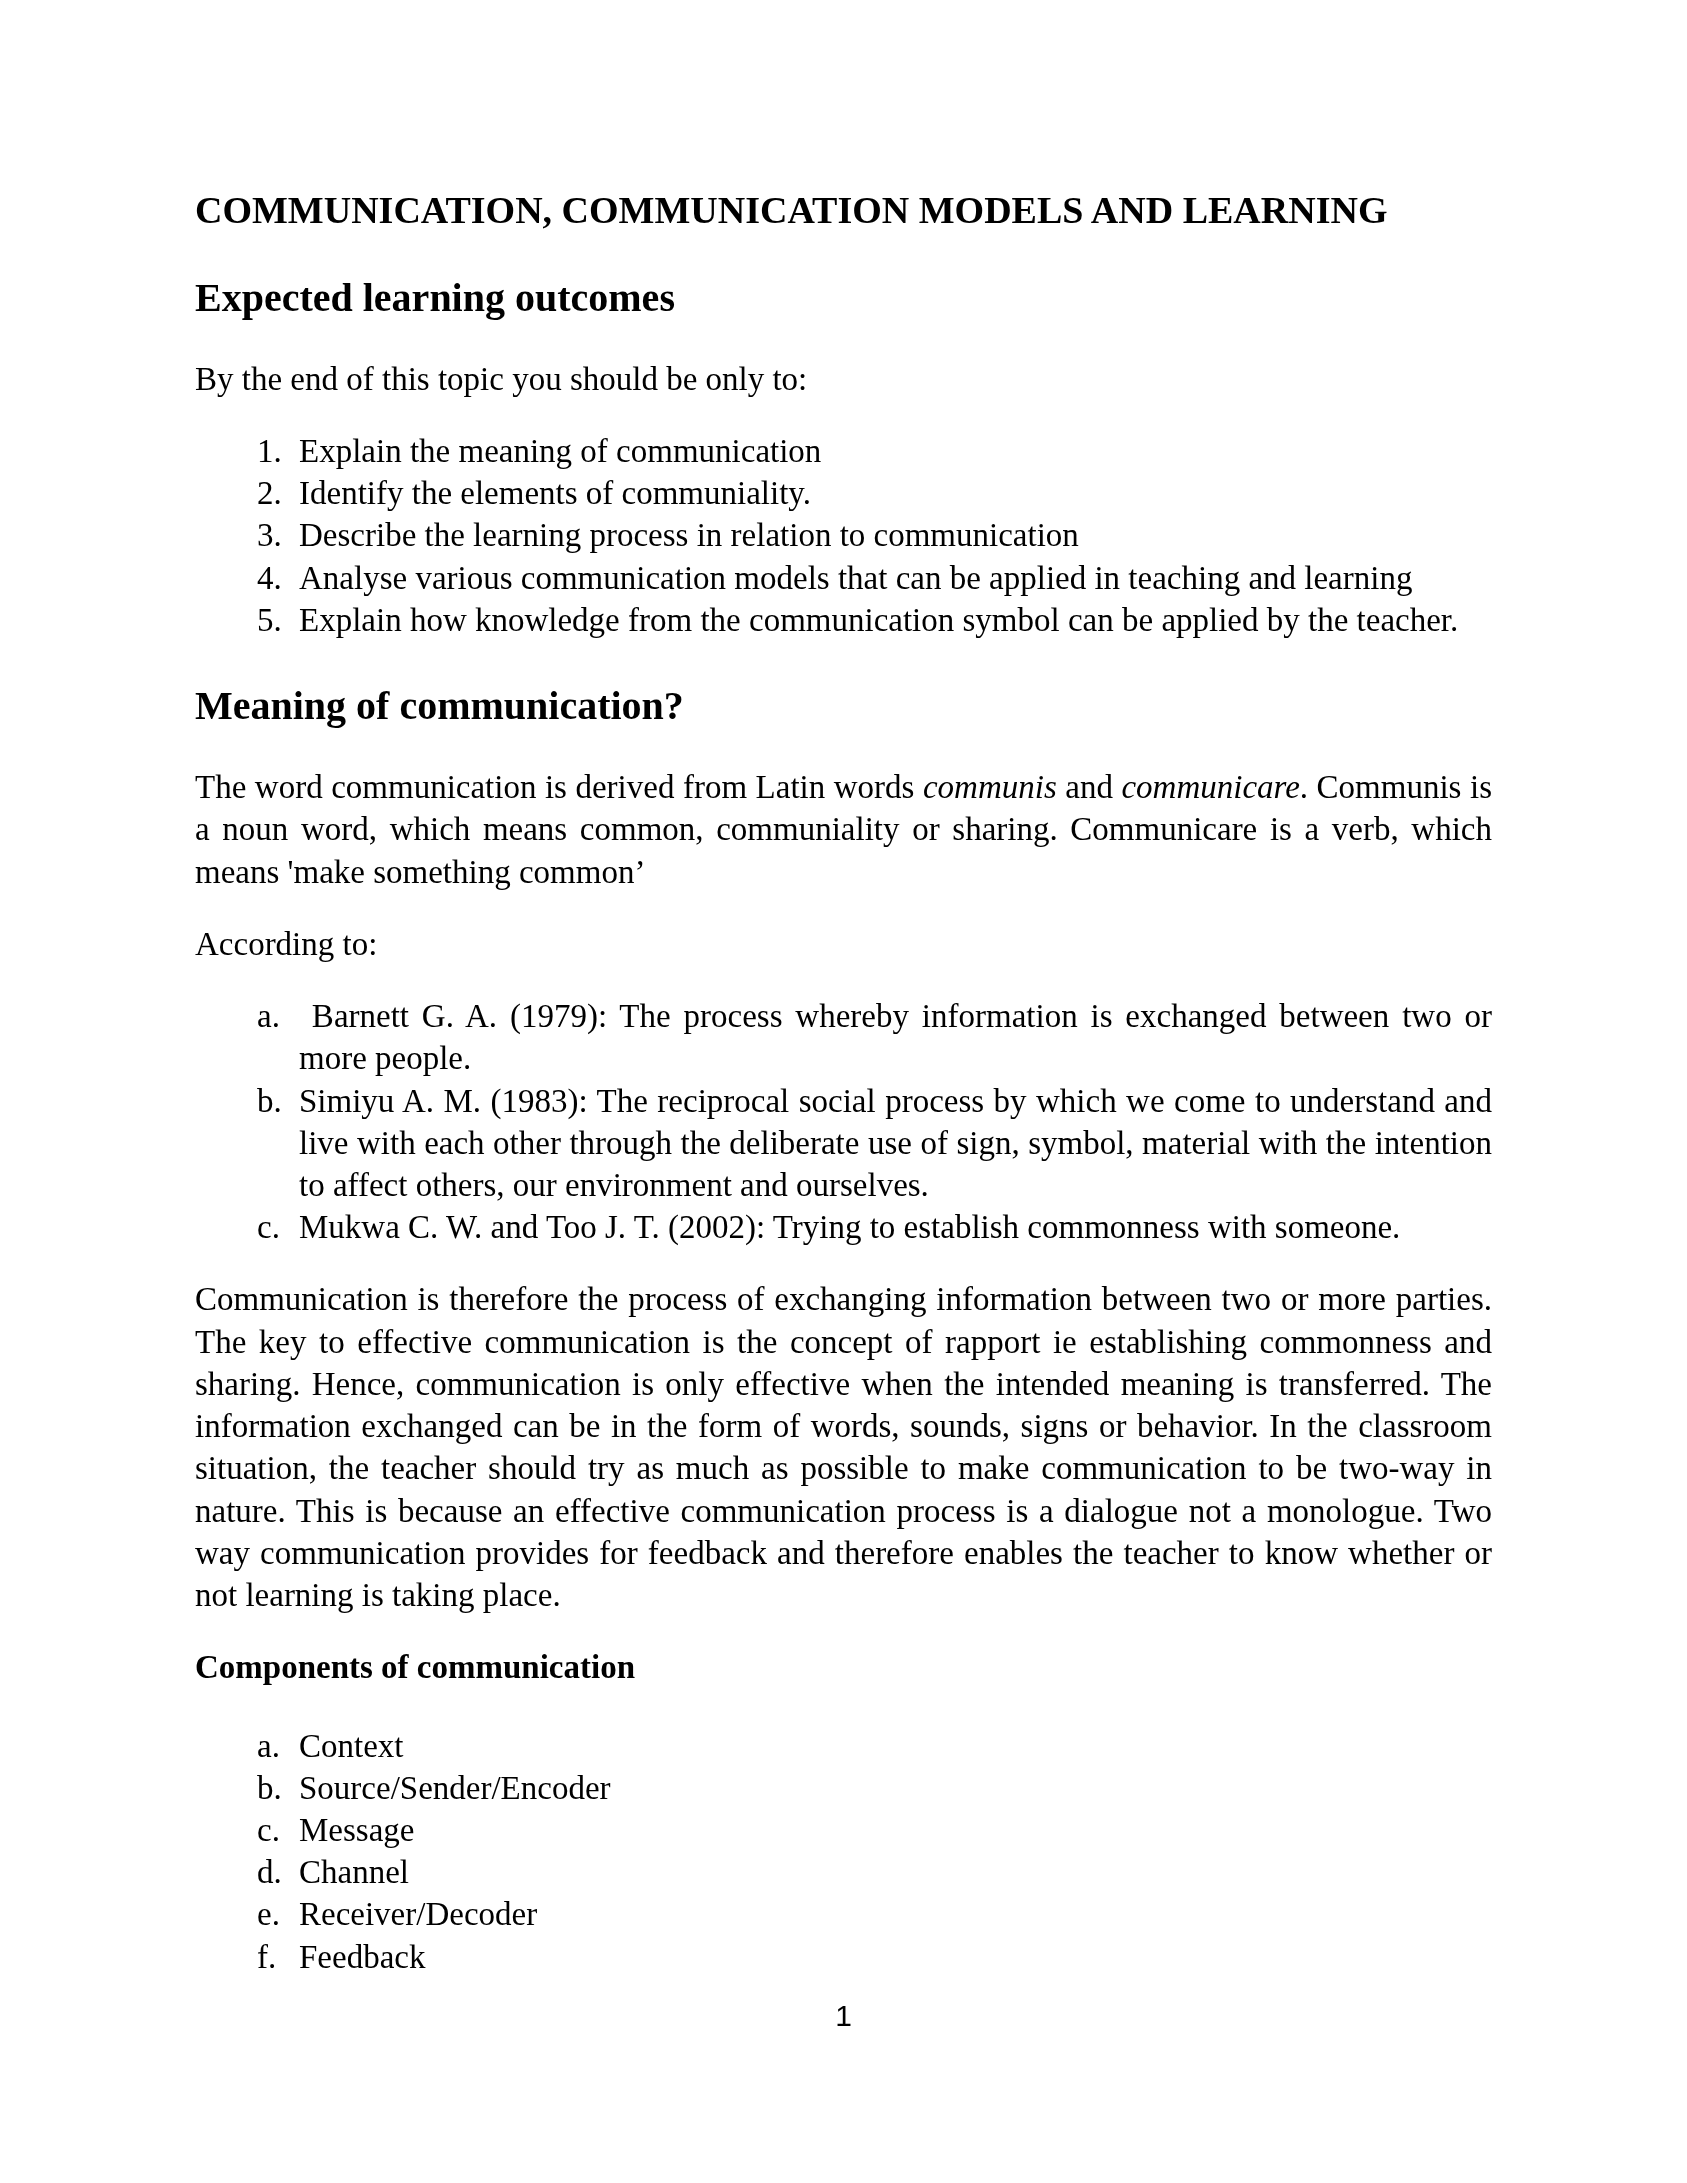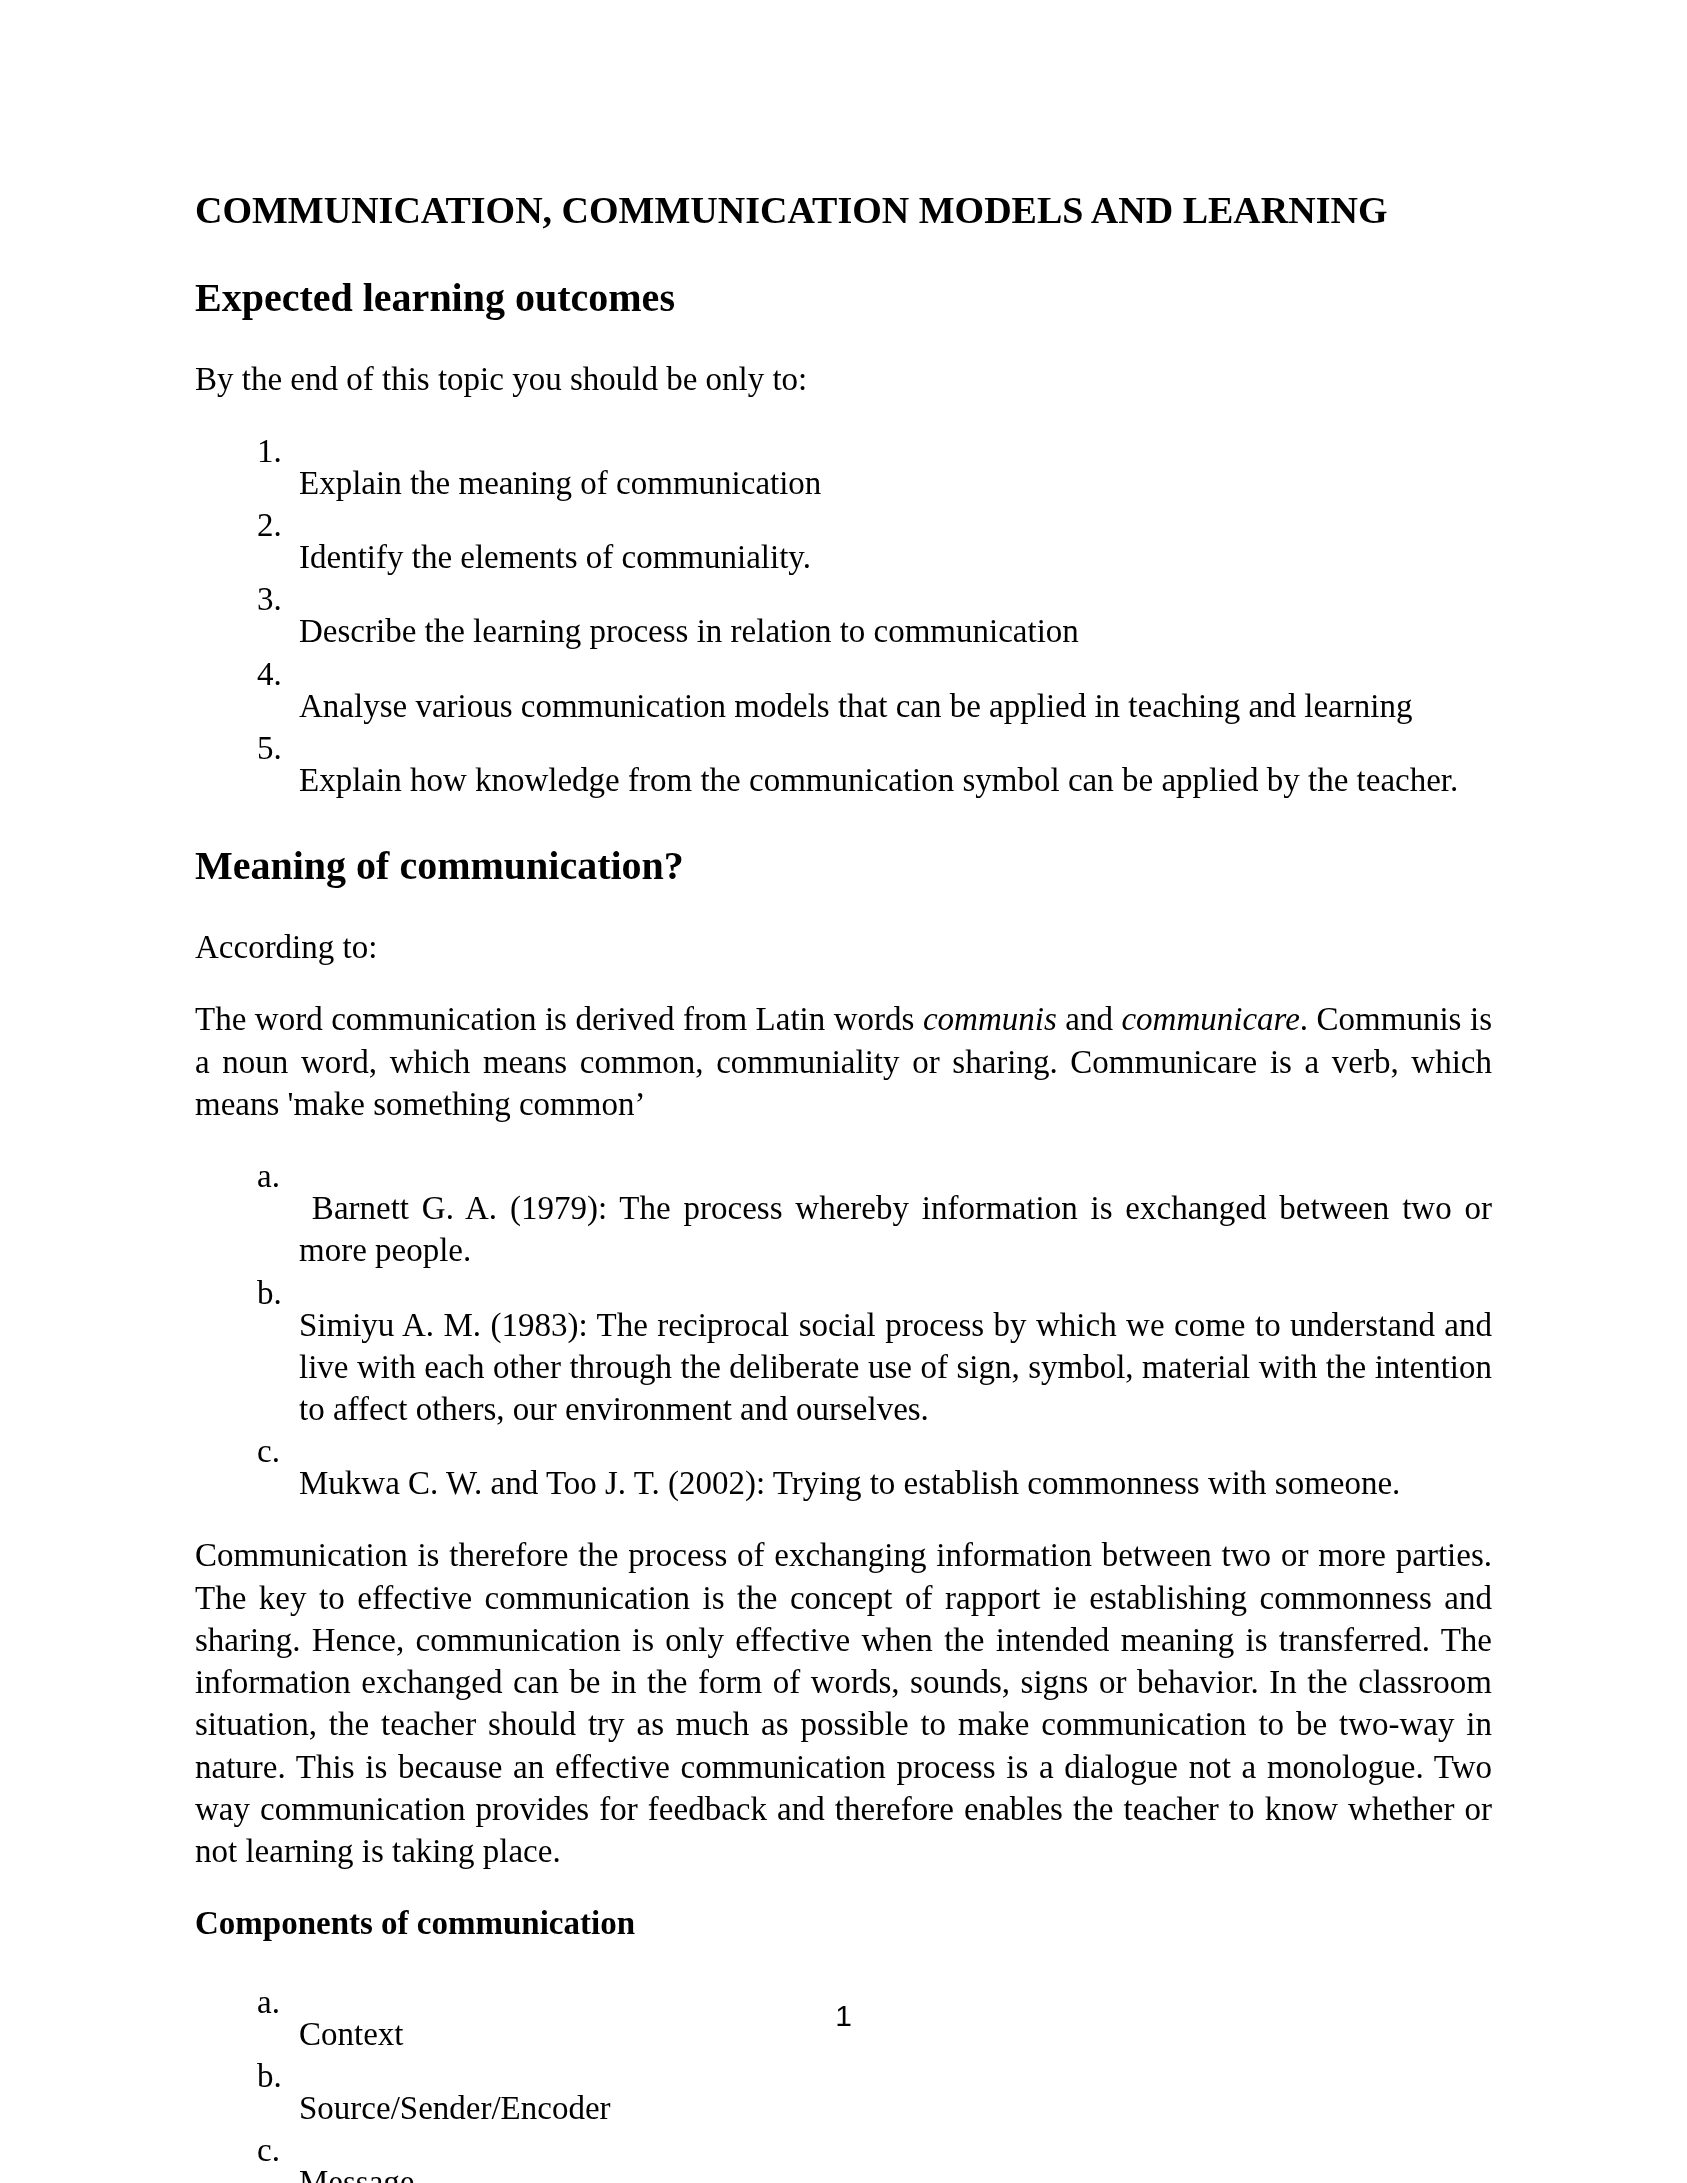--- a/index.html
+++ b/index.html
@@ -45,21 +45,21 @@
   }
   .doc-list li {
     display: flex;
     line-height: 1.28;
   }
   .marker {
     flex: none;
     margin-left: 62px;
     width: 42px;
   }
-  .li-content { flex: 1 1 auto; margin-top: 32px; }
+  .li-content { flex: 1 1 auto; }
   .ital { font-style: italic; }
   .page-footer {
     position: absolute;
     top: 1999px;
     left: 0;
     right: 0;
     text-align: center;
     font-family: "Liberation Sans", sans-serif;
     font-size: 30px;
     color: #000000;
@@ -94,23 +94,23 @@
       <span class="li-content">Analyse various communication models that can be applied in teaching and learning</span>
     </li>
     <li>
       <span class="marker">5.</span>
       <span class="li-content">Explain how knowledge from the communication symbol can be applied by the teacher.</span>
     </li>
   </ol>
 
   <h2 class="h2">Meaning of communication?</h2>
 
+  <p class="para just"><span>The word communication is derived from Latin words </span><span class="ital">communis</span><span> and </span><span class="ital">communicare</span><span>. Communis is a noun word, which means common, communiality or sharing. Communicare is a verb, which means 'make something common’</span></p>
+
   <p class="para">According to:</p>
-
-  <p class="para just"><span>The word communication is derived from Latin words </span><span class="ital">communis</span><span> and </span><span class="ital">communicare</span><span>. Communis is a noun word, which means common, communiality or sharing. Communicare is a verb, which means 'make something common’</span></p>
 
   <ol class="doc-list">
     <li>
       <span class="marker">a.</span>
       <span class="li-content just">&nbsp;Barnett G. A. (1979): The process whereby information is exchanged between two or more people.</span>
     </li>
     <li>
       <span class="marker">b.</span>
       <span class="li-content just">Simiyu A. M. (1983): The reciprocal social process by which we come to understand and live with each other through the deliberate use of sign, symbol, material with the intention to affect others, our environment and ourselves.</span>
     </li>

